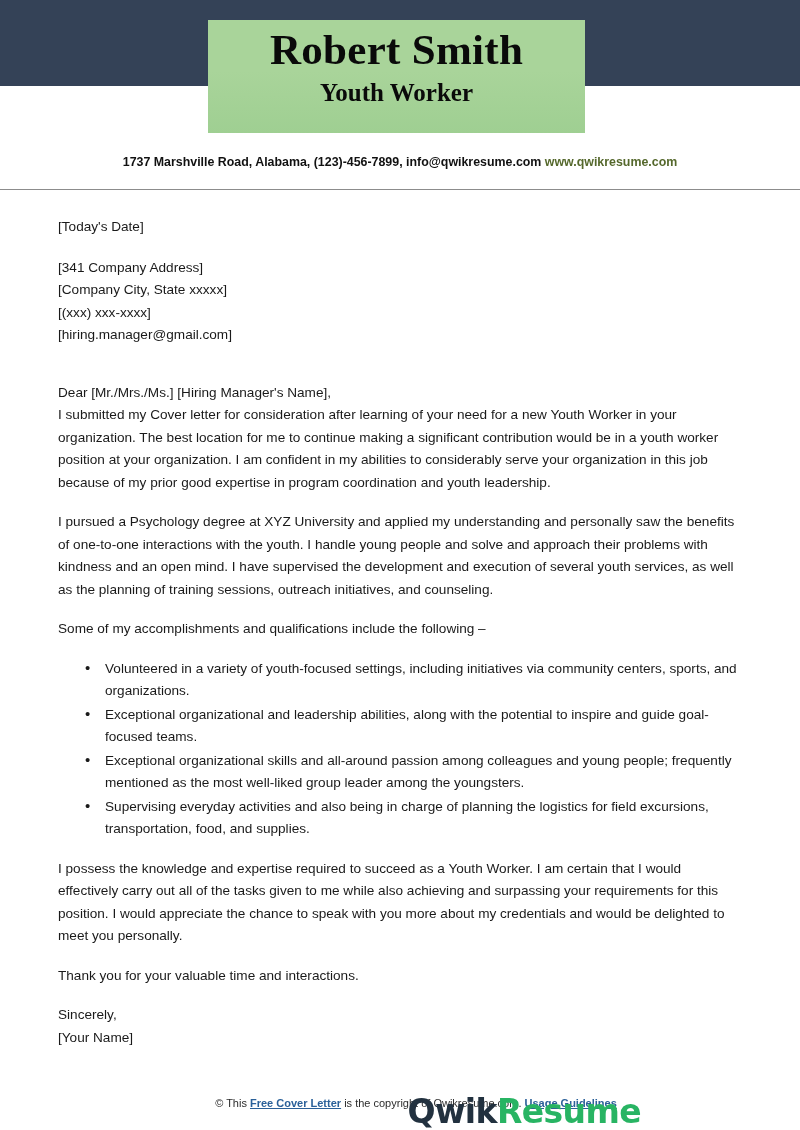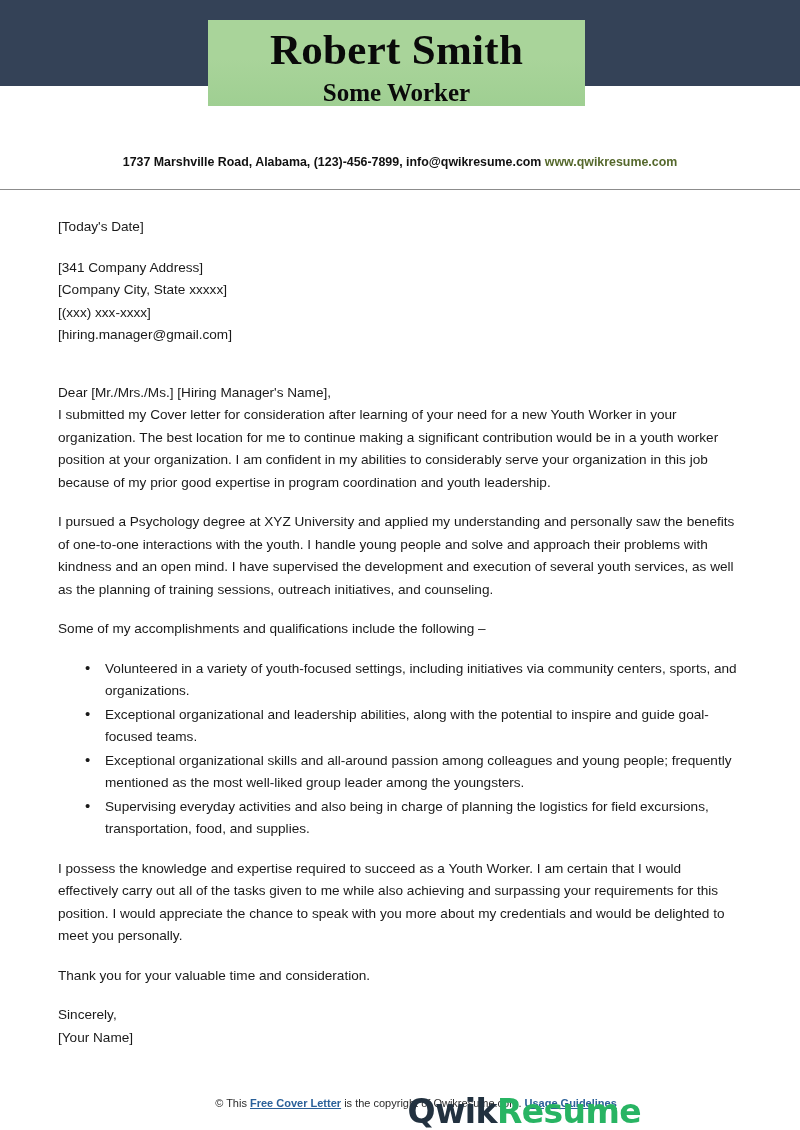--- a/index.html
+++ b/index.html
@@ -28,21 +28,21 @@
     top: 0;
     width: 800px;
     height: 86px;
     background: #344257;
   }
   .name-box {
     position: absolute;
     left: 208px;
     top: 20px;
     width: 377px;
-    height: 86px;
+    height: 113px;
     background: linear-gradient(180deg, #a9d49a 0%, #a9d49a 45%, #9fcf92 100%);
     box-sizing: border-box;
     display: flex;
     flex-direction: column;
     align-items: center;
     justify-content: flex-start;
     padding-top: 6px;
   }
   .name-text {
     font-family: "Liberation Serif", serif;
@@ -179,21 +179,21 @@
   .logo-resume { color: #28b463; }
 </style>
 </head>
 <body>
 
 <div class="header-zone">
   <div class="navy-bar"></div>
 
   <div class="name-box">
     <div class="name-text">Robert Smith</div>
-    <div class="title-text">Some Worker</div>
+    <div class="title-text">Youth Worker</div>
   </div>
 
   <div class="contact-line">
     <span>1737 Marshville Road, Alabama, (123)-456-7899, info@qwikresume.com</span><span>&nbsp;</span><span class="contact-url">www.qwikresume.com</span>
   </div>
 
   <div class="header-rule"></div>
 </div>
 
 <div class="letter-body">
@@ -217,21 +217,21 @@
 
   <ul class="bullets">
     <li>Volunteered in a variety of youth-focused settings, including initiatives via community centers, sports, and organizations.</li>
     <li>Exceptional organizational and leadership abilities, along with the potential to inspire and guide goal-focused teams.</li>
     <li>Exceptional organizational skills and all-around passion among colleagues and young people; frequently mentioned as the most well-liked group leader among the youngsters.</li>
     <li>Supervising everyday activities and also being in charge of planning the logistics for field excursions, transportation, food, and supplies.</li>
   </ul>
 
   <div class="block para">I possess the knowledge and expertise required to succeed as a Youth Worker. I am certain that I would effectively carry out all of the tasks given to me while also achieving and surpassing your requirements for this position. I would appreciate the chance to speak with you more about my credentials and would be delighted to meet you personally.</div>
 
-  <div class="block para">Thank you for your valuable time and consideration.</div>
+  <div class="block para">Thank you for your valuable time and interactions.</div>
 
   <div class="block sign-block">
     <div class="closing-line">Sincerely,</div>
     <div class="closing-line">[Your Name]</div>
   </div>
 </div>
 
 <div class="footer">
   <div class="footer-copy">
     <span>© This </span><a class="footer-link" href="#">Free Cover Letter</a><span> is the copyright of Qwikresume.com. </span><a class="footer-link" href="#">Usage Guidelines</a>

